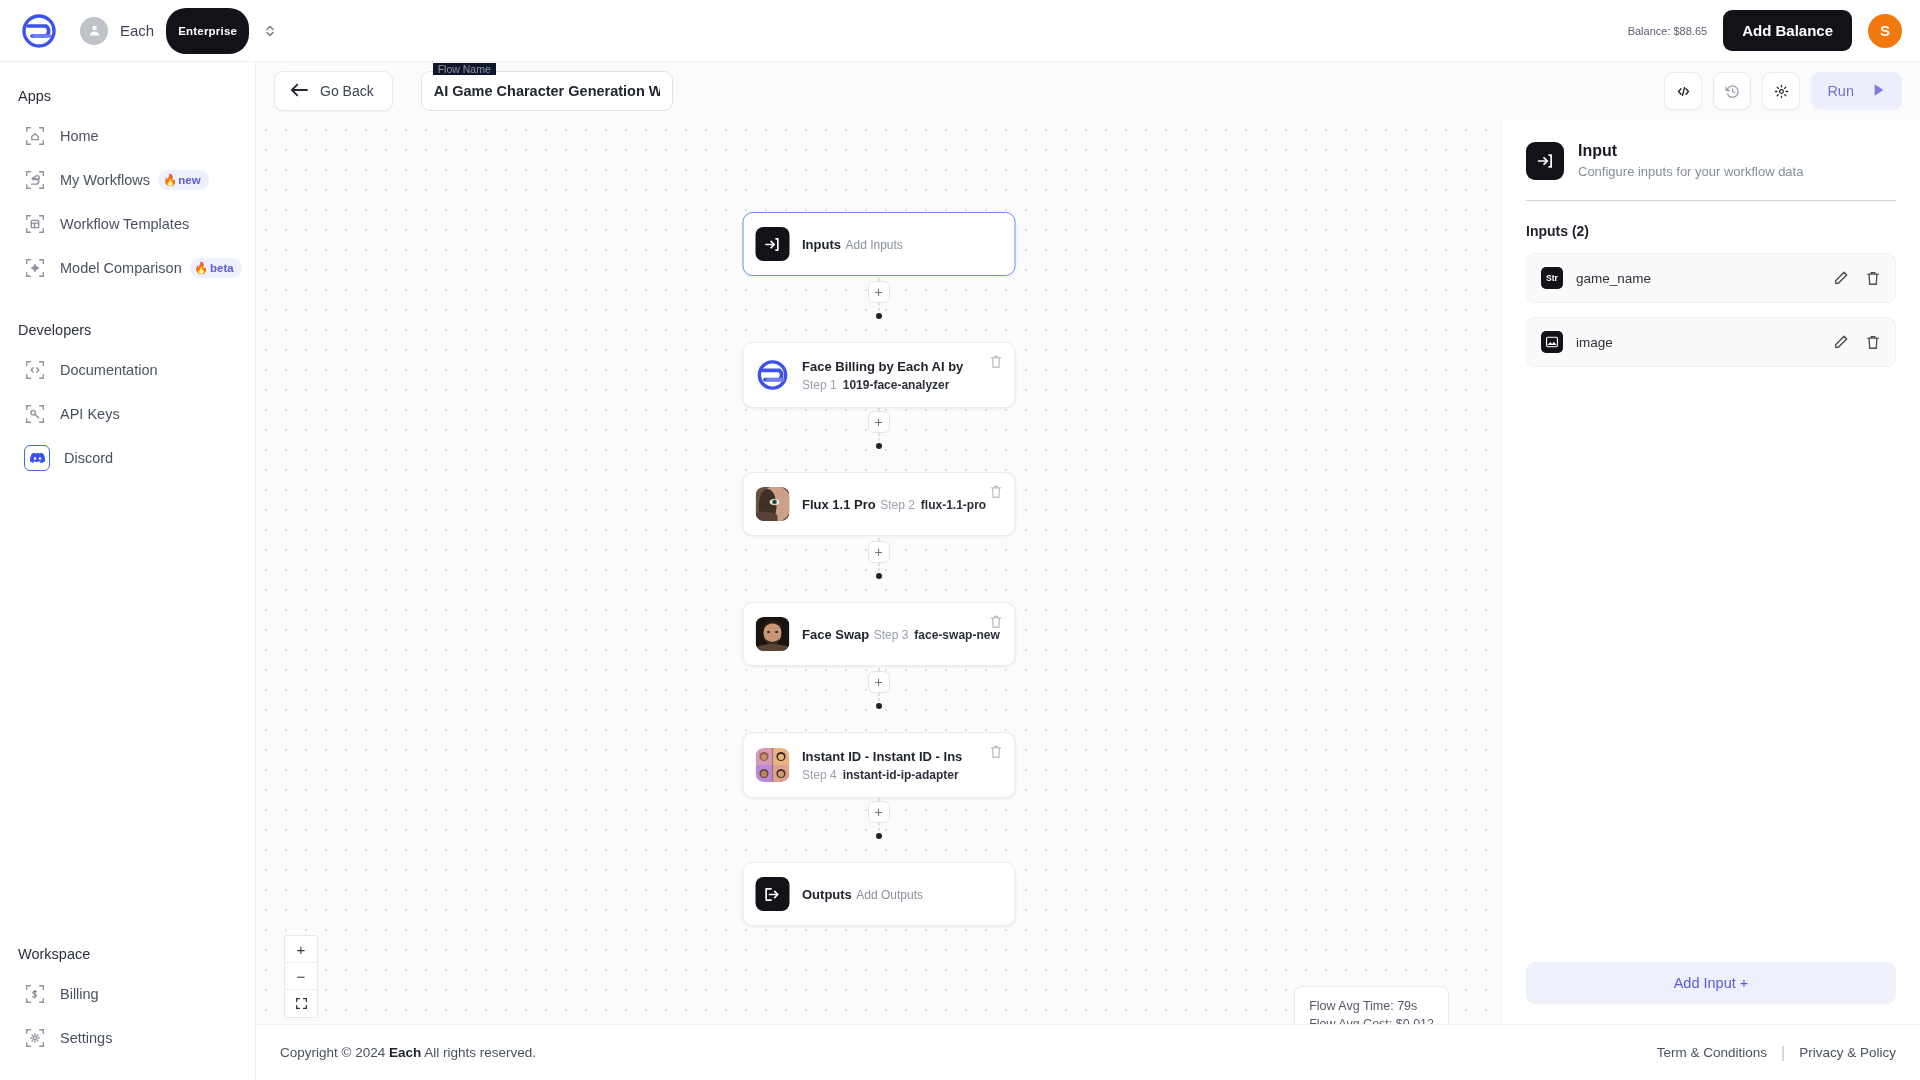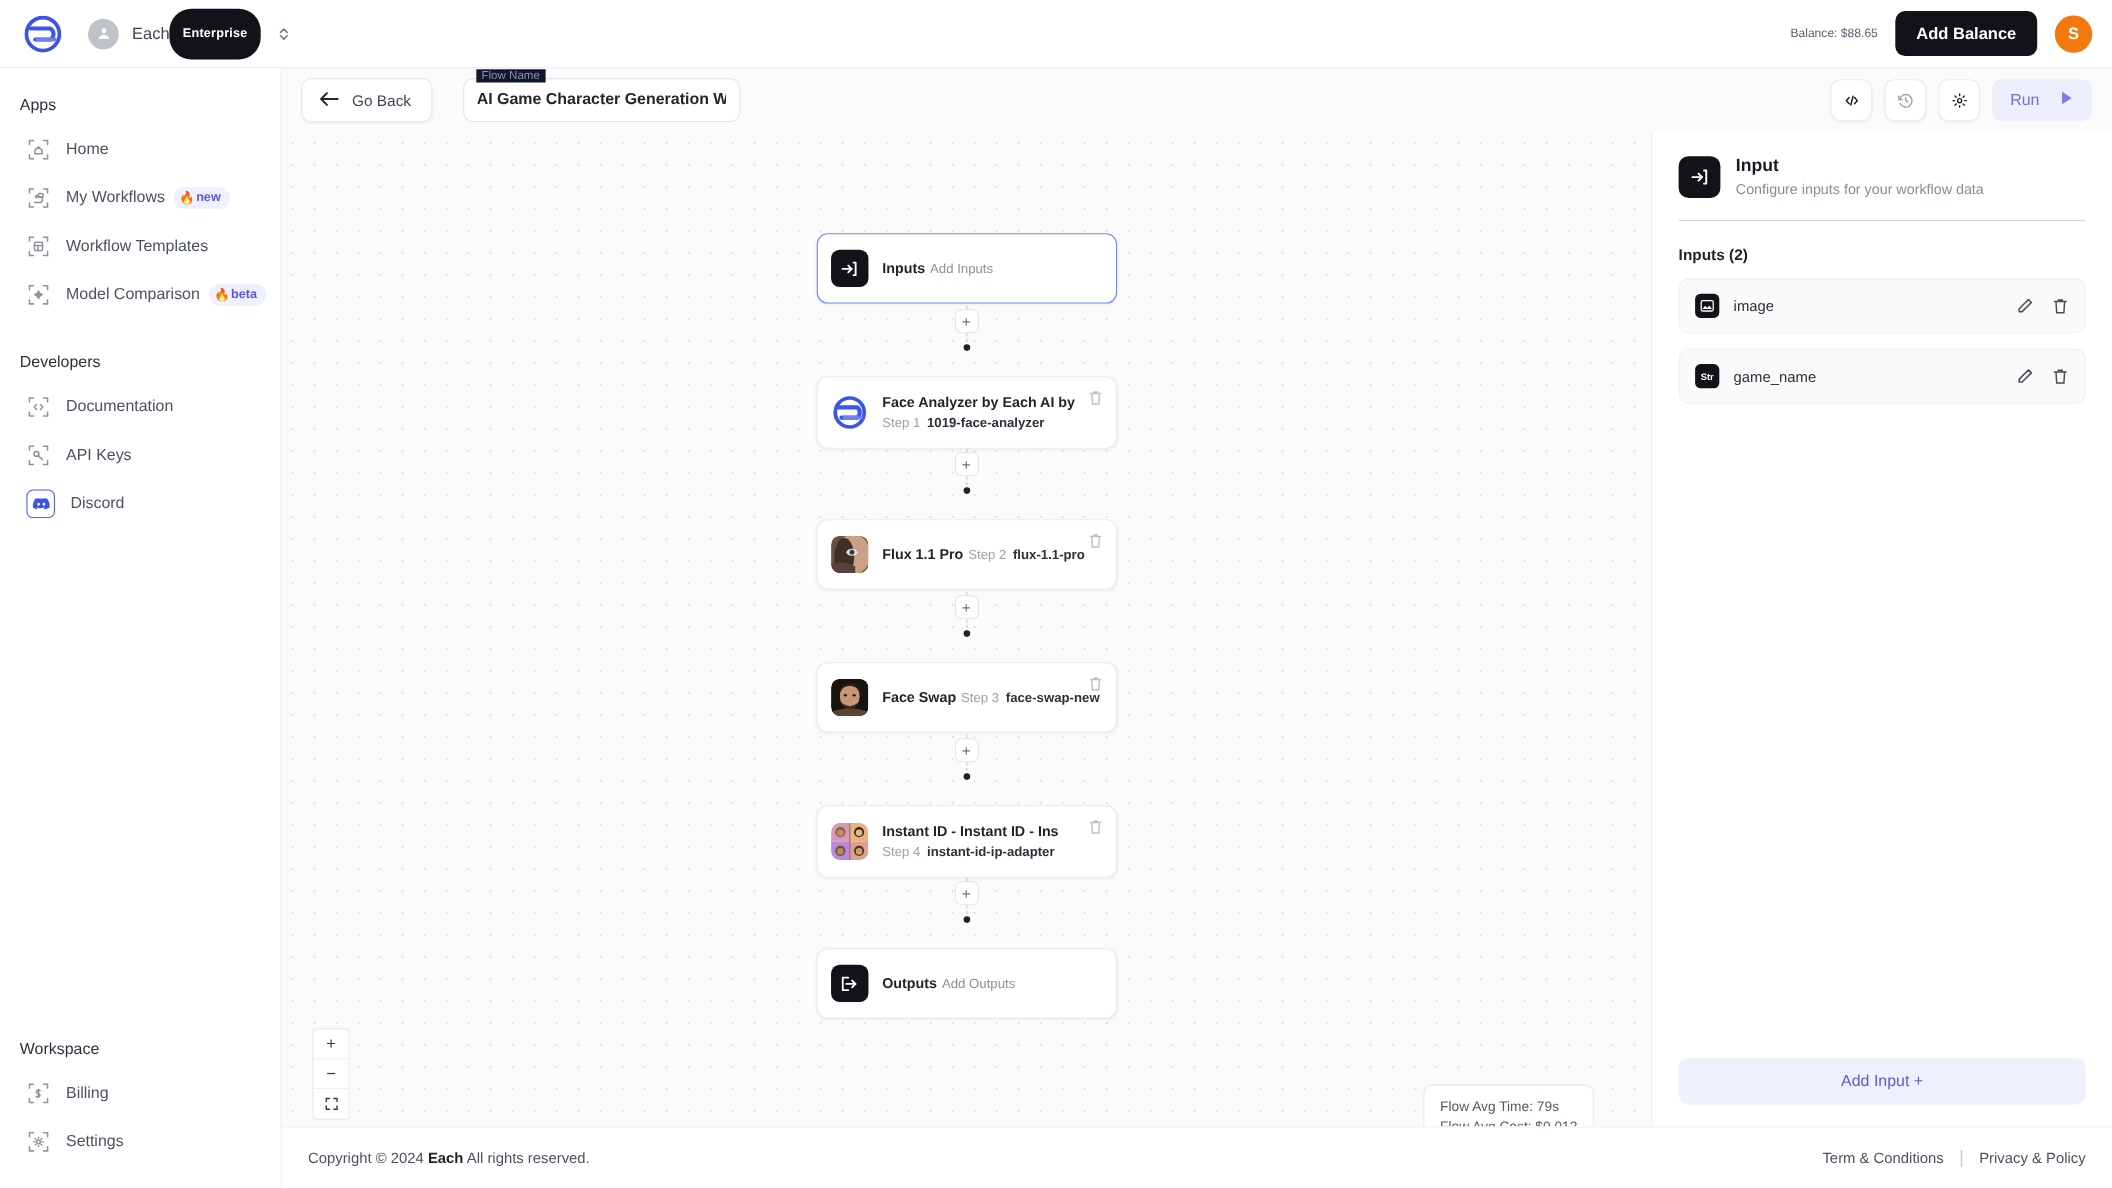--- a/index.html
+++ b/index.html
@@ -17,21 +17,21 @@
     border-bottom: 1px solid #eceef2; z-index: 30;
   }
   .brand-logo { margin-left: 22px; width: 34px; height: 34px; flex: none; }
   .org-avatar {
     width: 28px; height: 28px; border-radius: 50%; background: #bfc3c9;
     margin-left: 24px; display: flex; align-items: center; justify-content: center;
     flex: none;
   }
   .org-name { margin-left: 12px; font-size: 15px; color: #3d4452; }
   .badge-enterprise {
-    background: #111318; color: #fff; font-size: 11.5px;
+    margin-left: 12px; background: #111318; color: #fff; font-size: 11.5px;
     font-weight: 700; padding: 17px 12px; border-radius: 20px; letter-spacing: .2px;
   }
   .chev-updown { margin-left: 14px; width: 14px; height: 18px; opacity: .75; }
   .topbar-right { margin-left: auto; display: flex; align-items: center; margin-right: 18px; }
   .balance-text { font-size: 11px; color: #5b6270; margin-right: 16px; }
   .btn-add-balance {
     background: #111318; color: #fff; border: none; border-radius: 9px;
     font-size: 15px; font-weight: 700; padding: 12px 19px; cursor: pointer;
     font-family: inherit;
   }
@@ -447,21 +447,21 @@
 
     <div class="node" style="top:222px">
       <span class="node-ico">
         <svg viewBox="0 0 34 34" width="32" height="32">
           <circle cx="17" cy="17" r="14" fill="none" stroke="#3b53e8" stroke-width="3.6"></circle>
           <path d="M6 12 L24 12 A6 6 0 0 1 24 22 L9 22" fill="none" stroke="#3b53e8" stroke-width="4" stroke-linecap="round"></path>
           <path d="M28 22 L12 22" stroke="#6f7fee" stroke-width="3.6" stroke-linecap="round"></path>
         </svg>
       </span>
       <span class="node-text">
-        <span class="node-title">Face Analyzer by Each AI by</span>
+        <span class="node-title">Face Billing by Each AI by</span>
         <span class="node-sub">
           <span class="step">Step 1</span><span class="slug">1019-face-analyzer</span>
         </span>
       </span>
       <span class="trash-node">
         <svg viewBox="0 0 14 16" width="13" height="15" fill="none" stroke="#6f7480" stroke-width="1.4" stroke-linecap="round">
           <path d="M2 4h10M5.5 4V2.4h3V4M3.3 4l.6 10.2h6.2L10.7 4"></path>
         </svg>
       </span>
     </div>
@@ -612,54 +612,54 @@
         <div class="rp-title">Input</div>
         <div class="rp-desc">Configure inputs for your workflow data</div>
       </span>
     </div>
 
     <div class="rp-rule"></div>
 
     <div class="rp-section">Inputs (2)</div>
 
     <div class="input-row">
-      <span class="type-chip">
-        <svg viewBox="0 0 22 22" width="16" height="16" fill="none" stroke="#fff" stroke-width="1.6" stroke-linejoin="round">
-          <rect x="3.5" y="4.5" width="15" height="13" rx="2"></rect>
-          <path d="M5 15l3.6-4 2.6 2.6 2.4-3 3.4 4.4" fill="#fff" stroke="none"></path>
-        </svg>
-      </span>
-      <span class="input-name">image</span>
-      <span class="row-act">
-        <svg viewBox="0 0 18 18" width="16" height="16" fill="none" stroke="#1d222b" stroke-width="1.6" stroke-linecap="round" stroke-linejoin="round">
-          <path d="M12.4 2.6 15.4 5.6 6 15H3v-3z"></path>
-        </svg>
-      </span>
-      <span class="row-act">
-        <svg viewBox="0 0 18 18" width="16" height="16" fill="none" stroke="#1d222b" stroke-width="1.5" stroke-linecap="round">
-          <path d="M3 4.6h12M7 4.6V3h4v1.6M4.6 4.6 5.3 16h7.4l.7-11.4"></path>
-        </svg>
-      </span>
-    </div>
-
-    <div class="input-row">
       <span class="type-chip">Str</span>
       <span class="input-name">game_name</span>
       <span class="row-act">
         <svg viewBox="0 0 18 18" width="16" height="16" fill="none" stroke="#1d222b" stroke-width="1.6" stroke-linecap="round" stroke-linejoin="round">
           <path d="M12.4 2.6 15.4 5.6 6 15H3v-3z"></path>
         </svg>
       </span>
       <span class="row-act">
         <svg viewBox="0 0 18 18" width="16" height="16" fill="none" stroke="#1d222b" stroke-width="1.5" stroke-linecap="round">
           <path d="M3 4.6h12M7 4.6V3h4v1.6M4.6 4.6 5.3 16h7.4l.7-11.4"></path>
         </svg>
       </span>
     </div>
 
+    <div class="input-row">
+      <span class="type-chip">
+        <svg viewBox="0 0 22 22" width="16" height="16" fill="none" stroke="#fff" stroke-width="1.6" stroke-linejoin="round">
+          <rect x="3.5" y="4.5" width="15" height="13" rx="2"></rect>
+          <path d="M5 15l3.6-4 2.6 2.6 2.4-3 3.4 4.4" fill="#fff" stroke="none"></path>
+        </svg>
+      </span>
+      <span class="input-name">image</span>
+      <span class="row-act">
+        <svg viewBox="0 0 18 18" width="16" height="16" fill="none" stroke="#1d222b" stroke-width="1.6" stroke-linecap="round" stroke-linejoin="round">
+          <path d="M12.4 2.6 15.4 5.6 6 15H3v-3z"></path>
+        </svg>
+      </span>
+      <span class="row-act">
+        <svg viewBox="0 0 18 18" width="16" height="16" fill="none" stroke="#1d222b" stroke-width="1.5" stroke-linecap="round">
+          <path d="M3 4.6h12M7 4.6V3h4v1.6M4.6 4.6 5.3 16h7.4l.7-11.4"></path>
+        </svg>
+      </span>
+    </div>
+
     <button class="btn-add-input">Add Input +</button>
   </div>
 </div>
 
 <div class="footer">
   <div class="foot-left">
     <span>Copyright © 2024</span>
     <b>Each</b>
     <span>All rights reserved.</span>
   </div>

